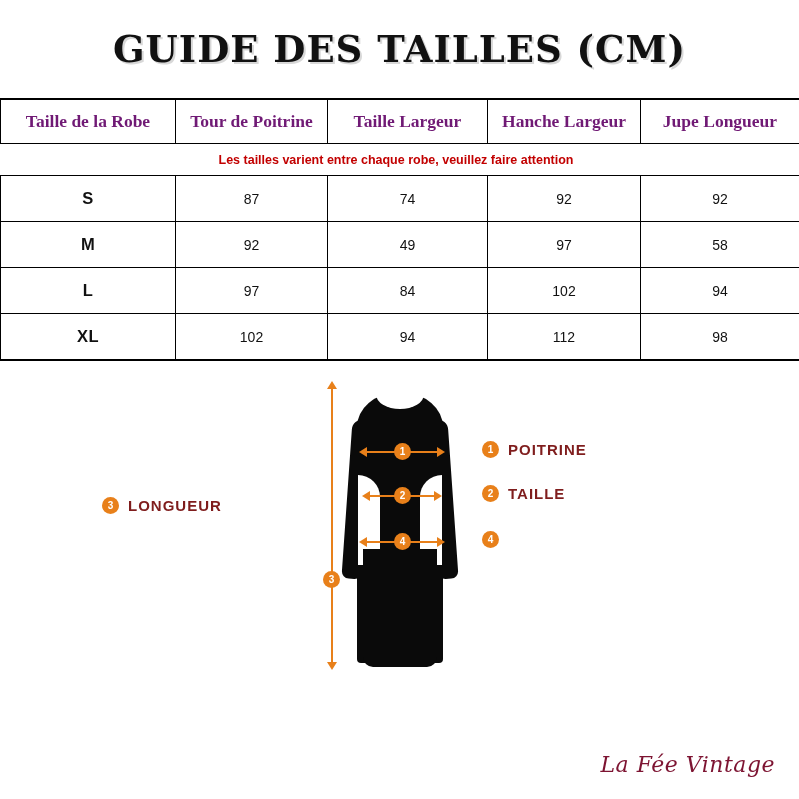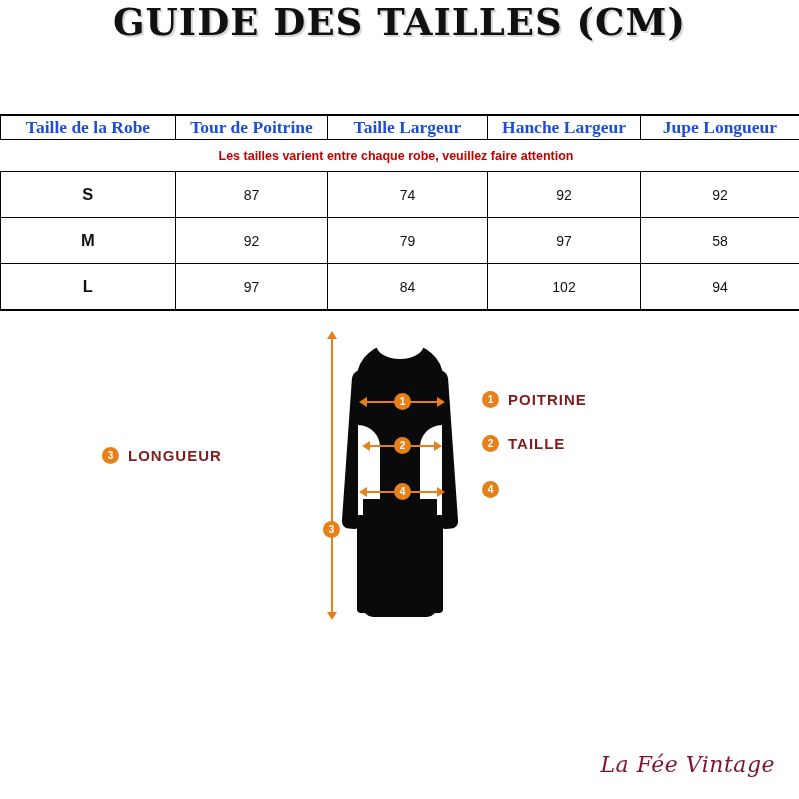--- a/index.html
+++ b/index.html
@@ -8,23 +8,23 @@
     width: 799px;
     height: 799px;
     background: #ffffff;
     font-family: "Liberation Serif", serif;
     overflow: hidden;
     position: relative;
   }
 
   
   .title-wrap {
-    height: 114px;
+    height: 98px;
     display: flex;
-    align-items: flex-start;
+    align-items: center;
     justify-content: center;
   }
   .title {
     font-family: "DejaVu Serif", serif;
     font-size: 37px;
     font-weight: bold;
     letter-spacing: 1px;
     color: #111111;
     text-shadow: 2px 2px 0 #d8d8d8;
     text-transform: uppercase;
@@ -55,22 +55,22 @@
   .notice {
     color: #c20000;
     font-family: "Liberation Sans", sans-serif;
     font-size: 12.5px;
     font-weight: 600;
   }
   table.size-table thead th {
     font-family: "Liberation Serif", serif;
     font-size: 17.5px;
     font-weight: bold;
-    color: #1d4ed8;
-    height: 24px;
+    color: #701a75;
+    height: 44px;
   }
   table.size-table tbody td {
     height: 46px;
     font-family: "Liberation Sans", sans-serif;
     font-size: 14px;
     color: #111;
   }
   table.size-table tbody td.size-label {
     font-family: "Liberation Sans", sans-serif;
     font-size: 16.5px;
@@ -278,30 +278,37 @@
       <tr>
         <td class="size-label">S</td>
         <td>87</td>
         <td>74</td>
         <td>92</td>
         <td>92</td>
       </tr>
       <tr>
         <td class="size-label">M</td>
         <td>92</td>
-        <td>79</td>
+        <td>49</td>
         <td>97</td>
         <td>58</td>
       </tr>
       <tr>
         <td class="size-label">L</td>
         <td>97</td>
         <td>84</td>
         <td>102</td>
         <td>94</td>
+      </tr>
+      <tr>
+        <td class="size-label">XL</td>
+        <td>102</td>
+        <td>94</td>
+        <td>112</td>
+        <td>98</td>
       </tr>
     </tbody>
   </table>
 </div>
 
 <div class="diagram">
 
   <div class="dress-wrap">
     <div class="sleeve-l"></div>
     <div class="sleeve-r"></div>

